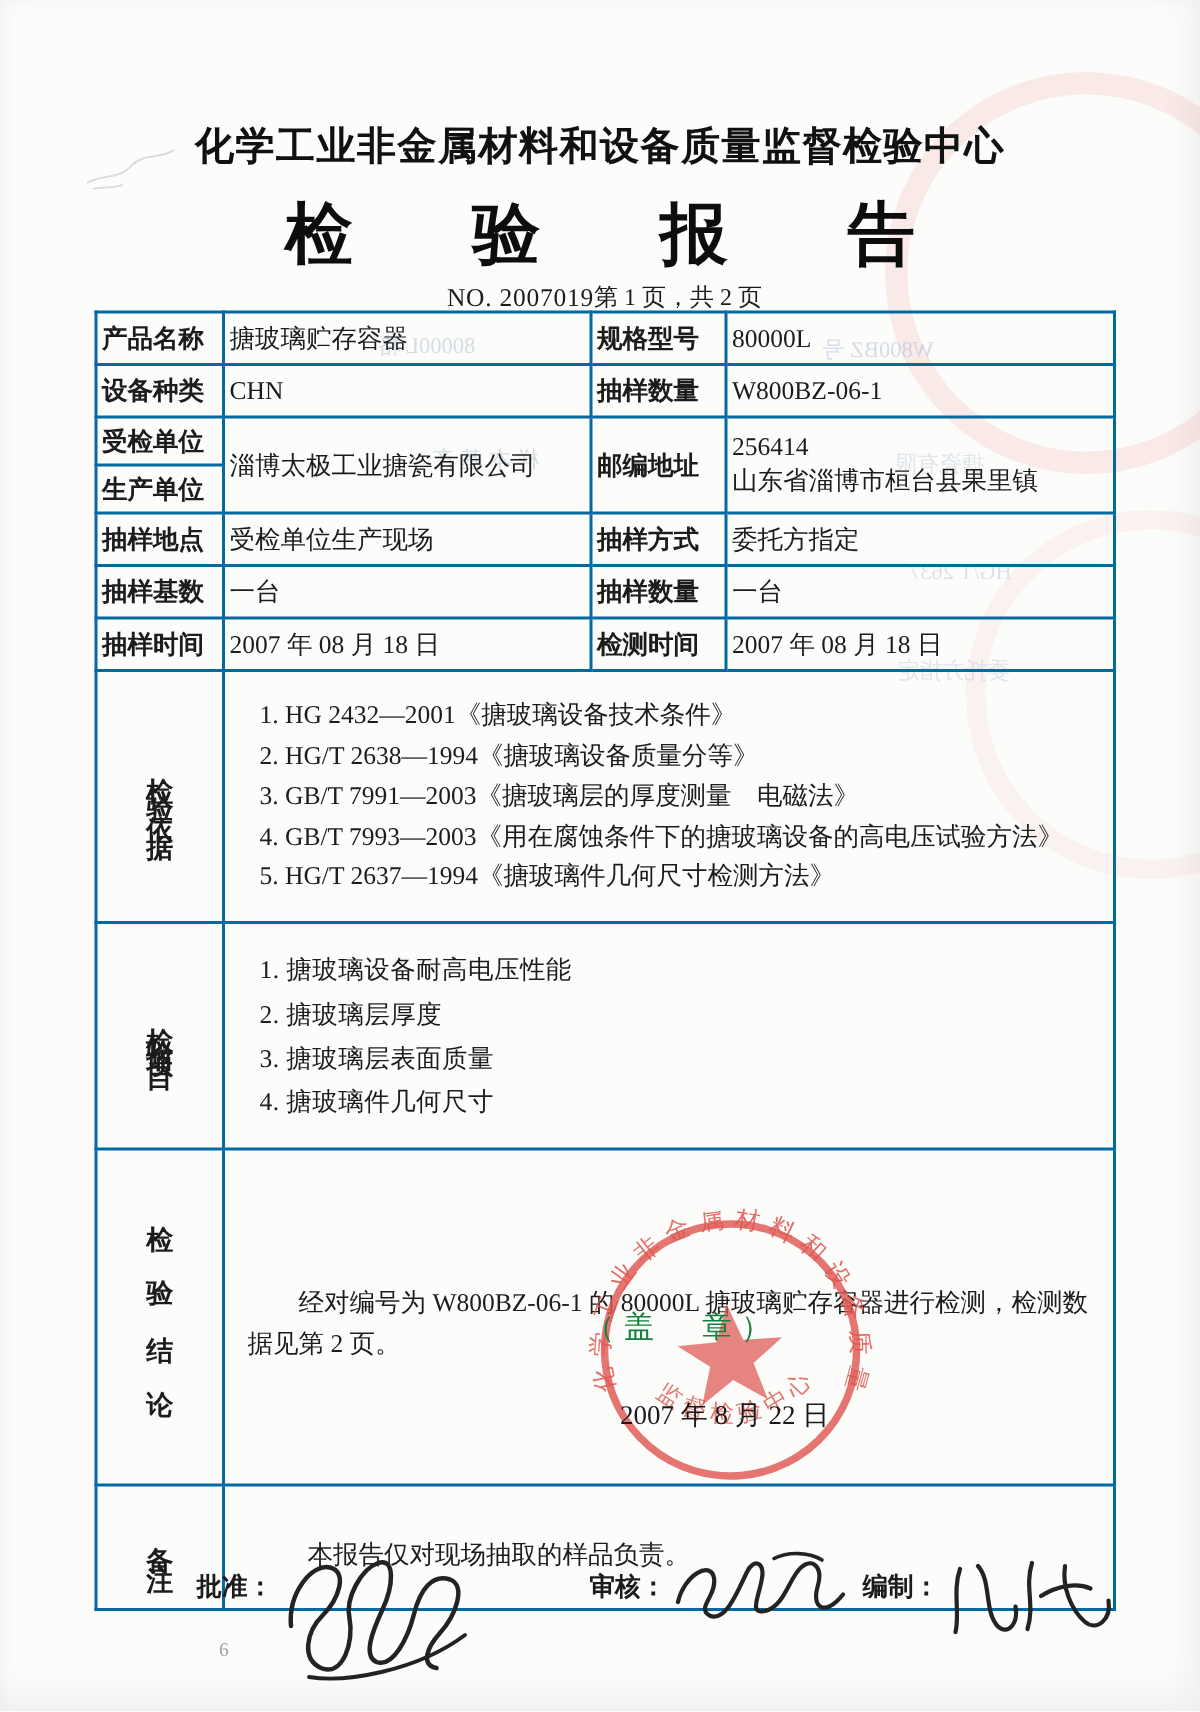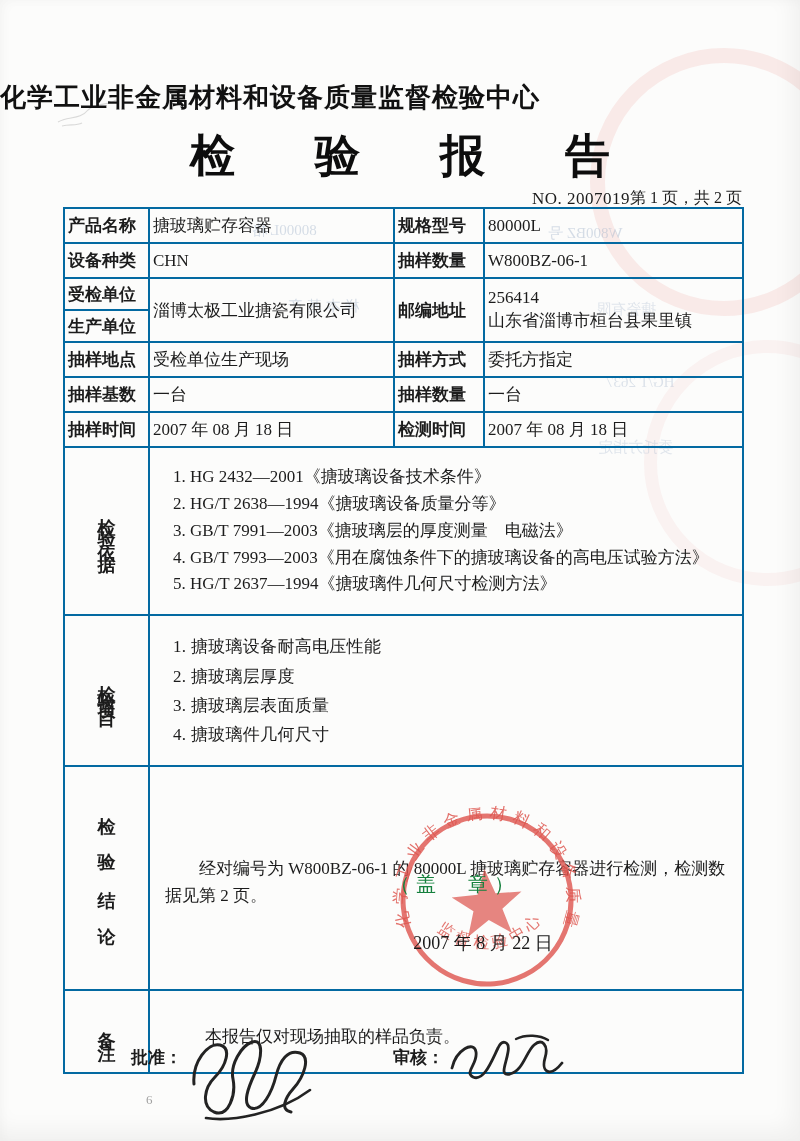--- a/index.html
+++ b/index.html
@@ -13,34 +13,35 @@
   }
   .page::after{
     content:"";position:absolute;inset:0;
     box-shadow:inset -7px -10px 22px rgba(0,0,0,.05), inset 3px 2px 10px rgba(0,0,0,.02);
     pointer-events:none;
   }
 
   
   .org-title{
     position:absolute;top:80px;left:0;right:0;
+    text-align:center;
     font-family:"Liberation Sans", sans-serif;
     font-weight:bold;font-size:26px;letter-spacing:1px;
     color:#111;
   }
   .report-title{
     position:absolute;top:126px;left:0;right:0;
     text-align:center;
     font-family:"Liberation Sans", sans-serif;
     font-weight:bold;font-size:45px;color:#0d0d0d;
   }
   .report-title span{letter-spacing:80px;margin-right:-80px;}
   .meta-row{
     position:absolute;top:188px;left:64px;width:678px;
-    display:flex;justify-content:flex-end;align-items:flex-end;
+    display:flex;justify-content:center;align-items:flex-end;
   }
   .report-no{font-size:17px;letter-spacing:.5px;}
   .page-indicator{font-size:16px;}
 
   
   table.report{
     position:absolute;top:207px;left:63px;
     width:679px;border-collapse:collapse;table-layout:fixed;
   }
   table.report td{
@@ -301,16 +302,23 @@
         <path d="M22,86 C46,90 94,82 126,58" stroke="#232323" stroke-width="2.6" fill="none" stroke-linecap="round"></path>
       </svg>
     </div>
     <div class="sig-group sig-b">
       <span class="sig-label">审核：</span>
       <svg class="sig-svg" width="122" height="58" viewBox="0 0 122 58">
         <path d="M6,36 C10,18 28,8 30,20 C32,32 18,40 27,45 C38,50 46,28 52,16 C56,7 64,9 62,20 C60,33 53,44 64,42 C77,39 80,20 88,13 C96,6 103,13 99,26 C95,40 104,46 116,31" stroke="#232323" stroke-width="2.8" fill="none" stroke-linecap="round"></path>
         <path d="M70,7 C80,2 94,3 102,8" stroke="#232323" stroke-width="2.4" fill="none" stroke-linecap="round"></path>
       </svg>
     </div>
+    <div class="sig-group sig-c">
+      <span class="sig-label">编制：</span>
+      <svg class="sig-svg" width="118" height="62" viewBox="0 0 118 62">
+        <path d="M12,14 C7,28 12,44 9,56 M24,12 C33,22 28,42 37,52 C44,59 51,50 49,39" stroke="#232323" stroke-width="2.8" fill="none" stroke-linecap="round"></path>
+        <path d="M60,10 C55,26 62,38 57,54 M66,32 C77,25 90,23 99,27 M82,12 C80,26 86,41 95,49 C103,56 113,48 111,35" stroke="#232323" stroke-width="2.8" fill="none" stroke-linecap="round"></path>
+      </svg>
+    </div>
   </div>
 
   <span class="pencil-mark">6</span>
 </div>
 
 </body></html>

